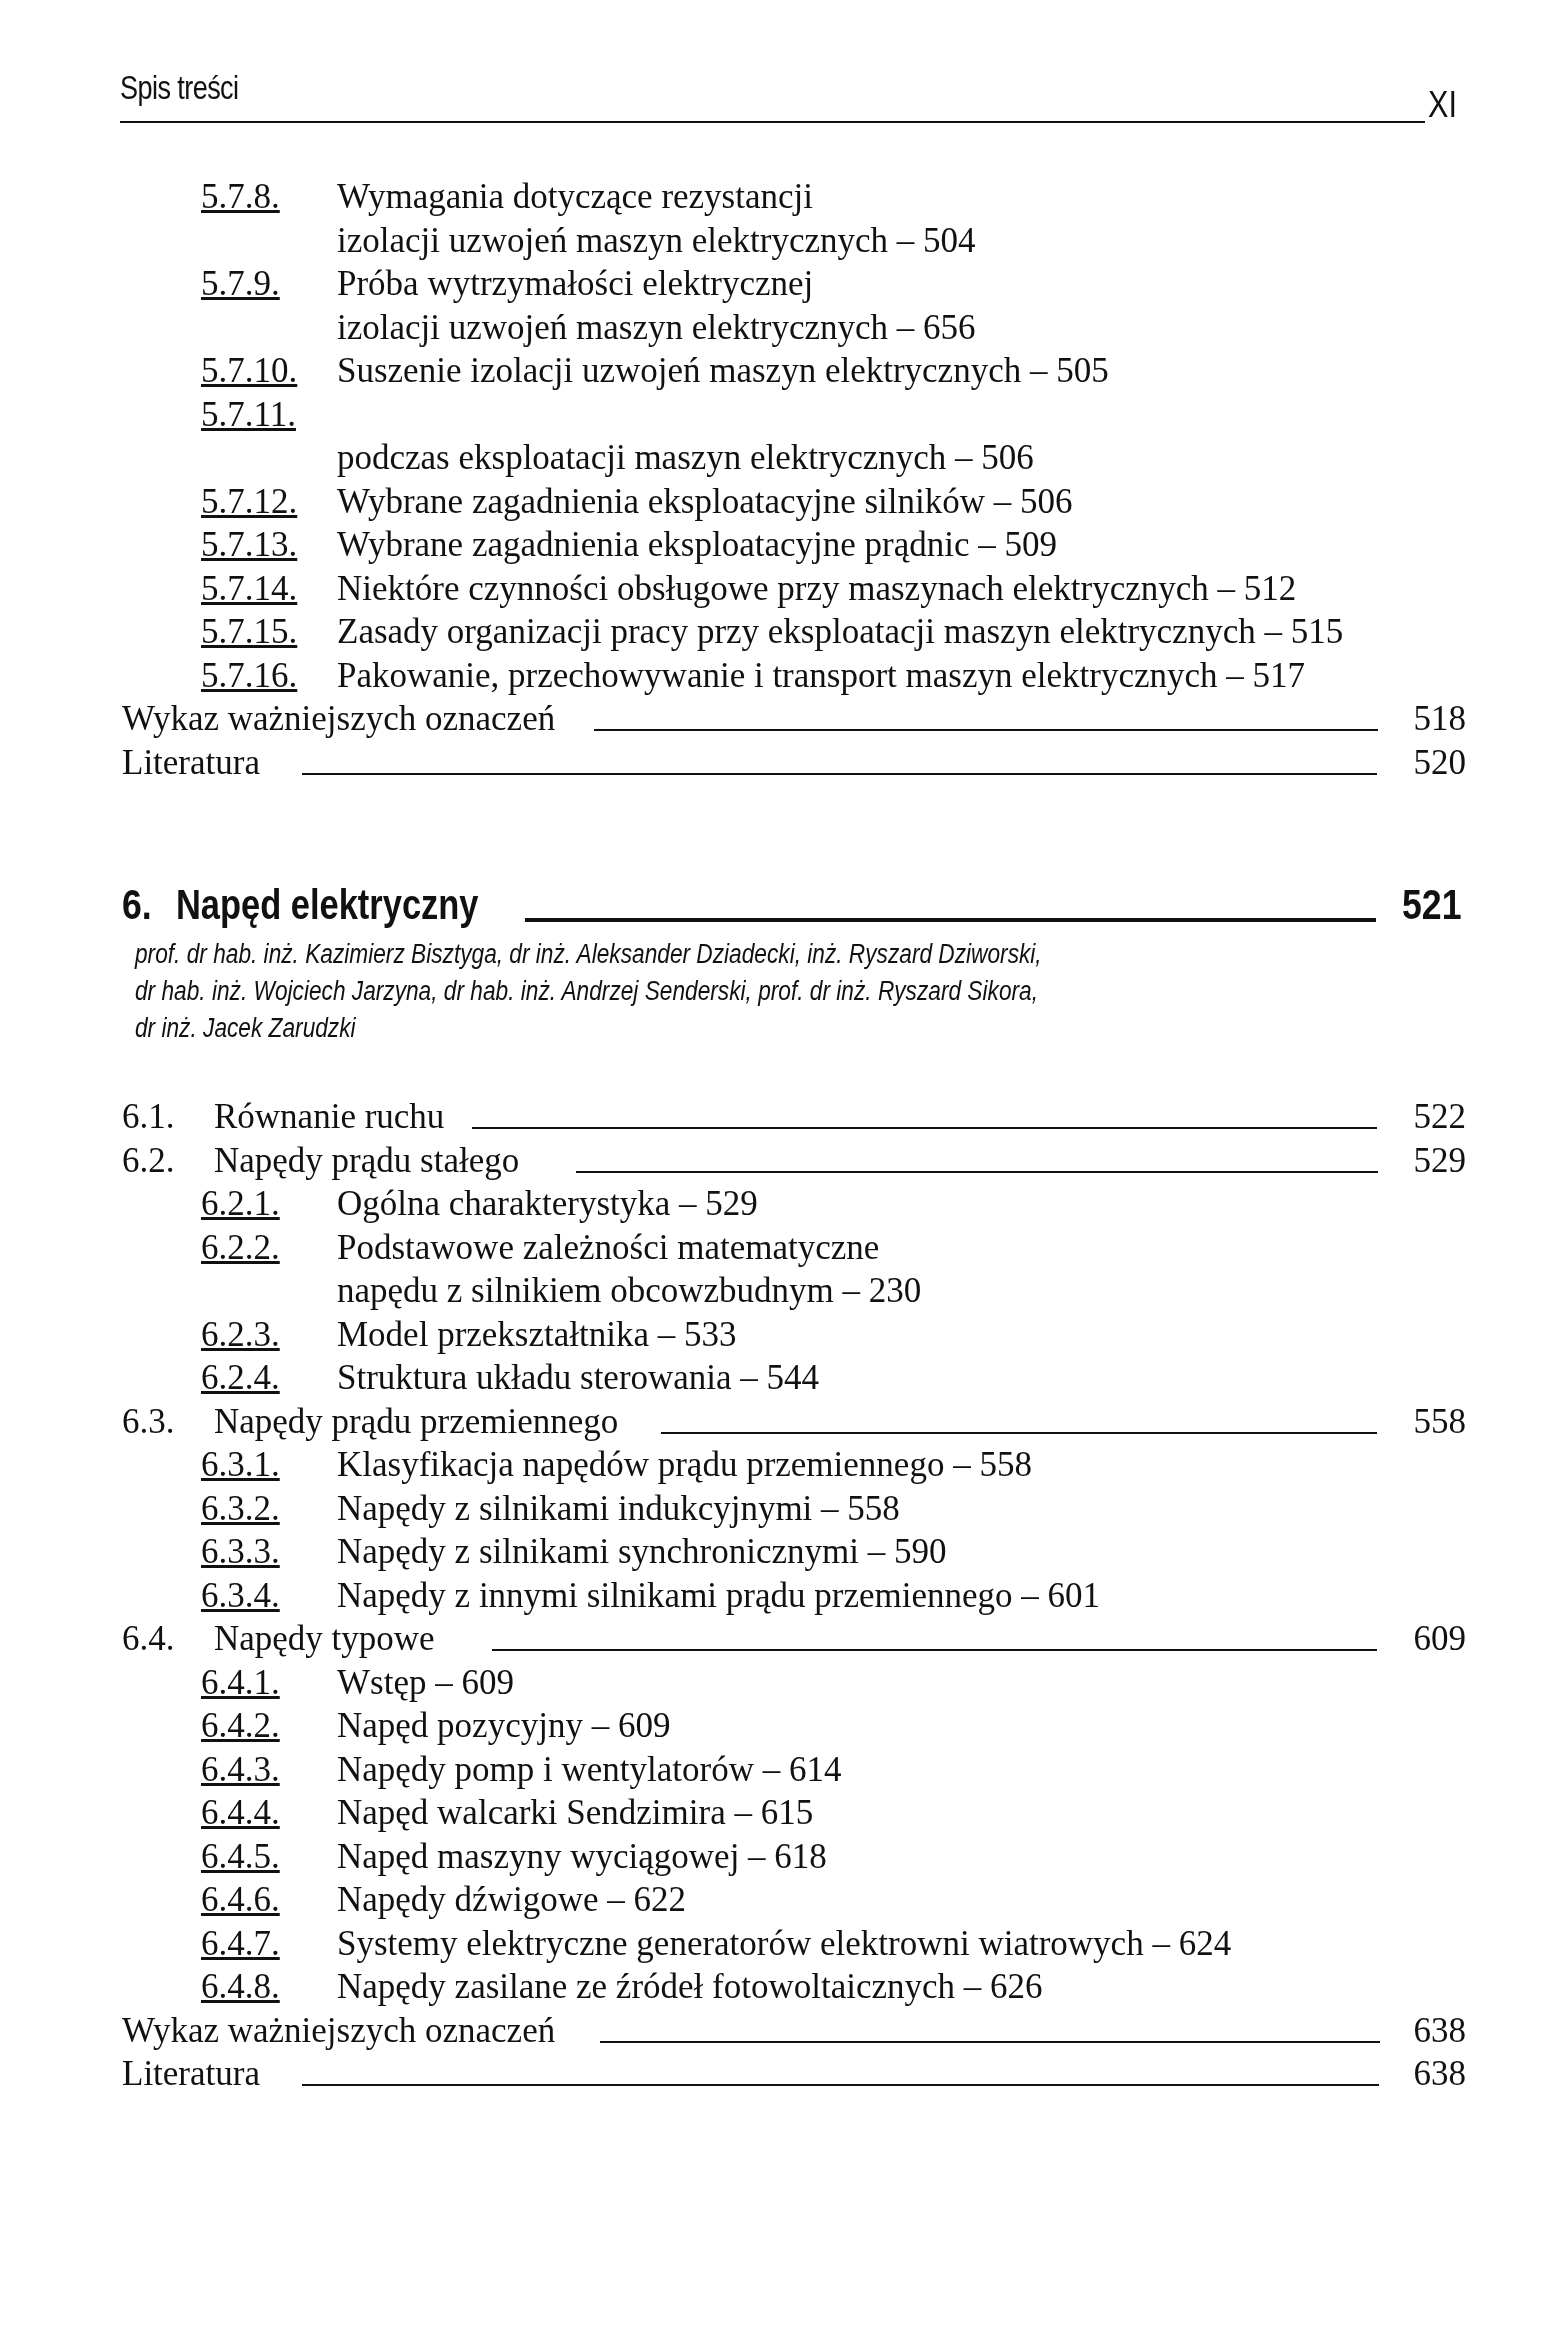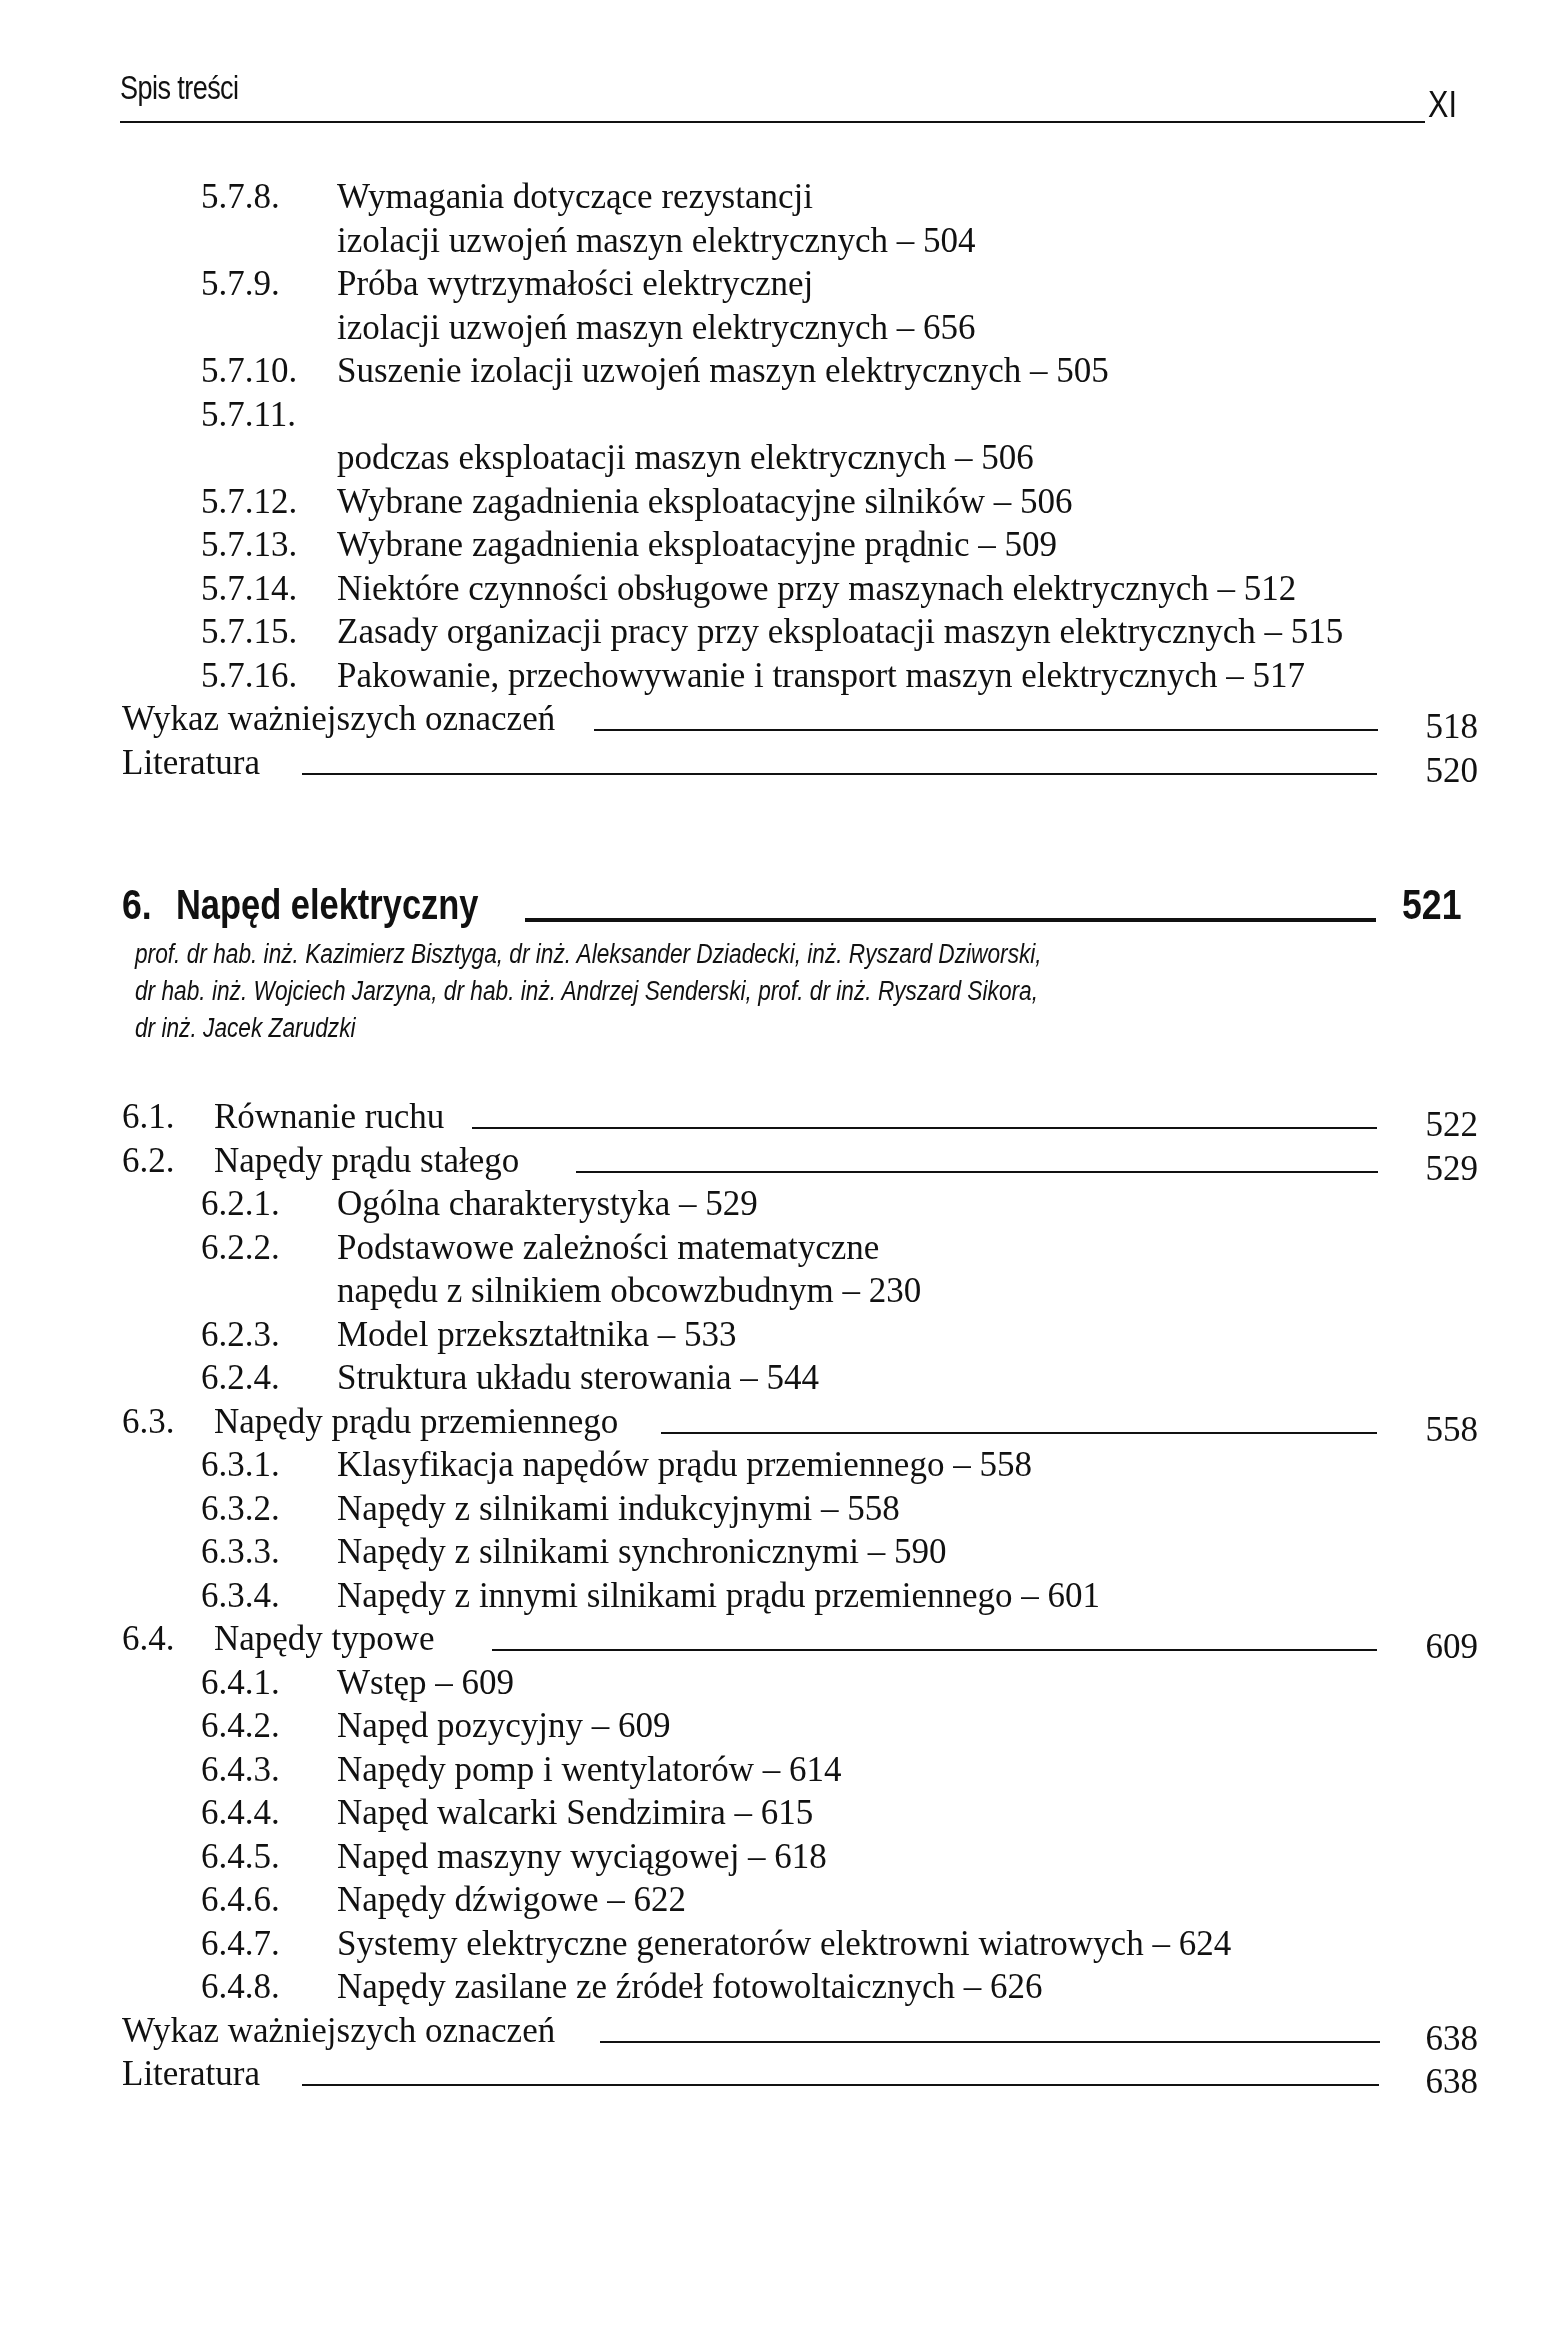--- a/index.html
+++ b/index.html
@@ -2,25 +2,25 @@
 <html style="font-size:12px"><head>
 <meta charset="utf-8">
 <style>
   html, body { margin:0; padding:0; background:#ffffff; }
   body { width:1566px; height:2330px; position:relative; overflow:hidden; color:#111; }
   .hdr-title { position:absolute; left:120px; top:69px; font-family:"Liberation Sans", sans-serif; font-size:33px; letter-spacing:-0.7px; transform:scaleX(0.82); transform-origin:left; }
   .hdr-num { position:absolute; left:1428px; top:84px; font-family:"Liberation Sans", sans-serif; font-size:36px; transform:scaleX(0.85); transform-origin:left; }
   .hdr-rule { position:absolute; left:120px; top:121px; width:1305px; height:2.2px; background:#111; }
   .row { position:absolute; left:0; width:1566px; height:43px; font-family:"Liberation Serif", serif; font-size:35px; line-height:43px; white-space:nowrap; }
   .row span { position:absolute; top:0; }
-  .num2 { left:201px; }
+  .num2 { left:201px;text-decoration:underline; }
   .txt2 { left:337px; }
   .num1 { left:122px; }
   .txt1 { left:214px; }
-  .pg { right:88px;margin-top:8px; }
+  .pg { right:100px; }
   .lead { position:absolute; height:2.2px; background:#111; top:31.5px; }
   .ch-row { position:absolute; left:0; width:1566px; height:52px; font-family:"Liberation Sans", sans-serif; font-weight:bold; font-size:42px; line-height:52px; white-space:nowrap; }
   .ch-row span { position:absolute; top:0; }
   .ch-num { left:122px; transform:scaleX(0.85); transform-origin:left; }
   .ch-title { left:176px; transform:scaleX(0.82); transform-origin:left; }
   .ch-pg { left:1402px; transform:scaleX(0.85); transform-origin:left; }
   .ch-lead { position:absolute; left:525px; width:851px; top:39px; height:3.7px; background:#111; }
   .authors { position:absolute; left:135px; width:1200px; font-family:"Liberation Sans", sans-serif; font-style:italic; font-size:27px; line-height:37px; transform:scaleX(0.84); transform-origin:left; }
   .authors div { white-space:nowrap; }
 </style>

